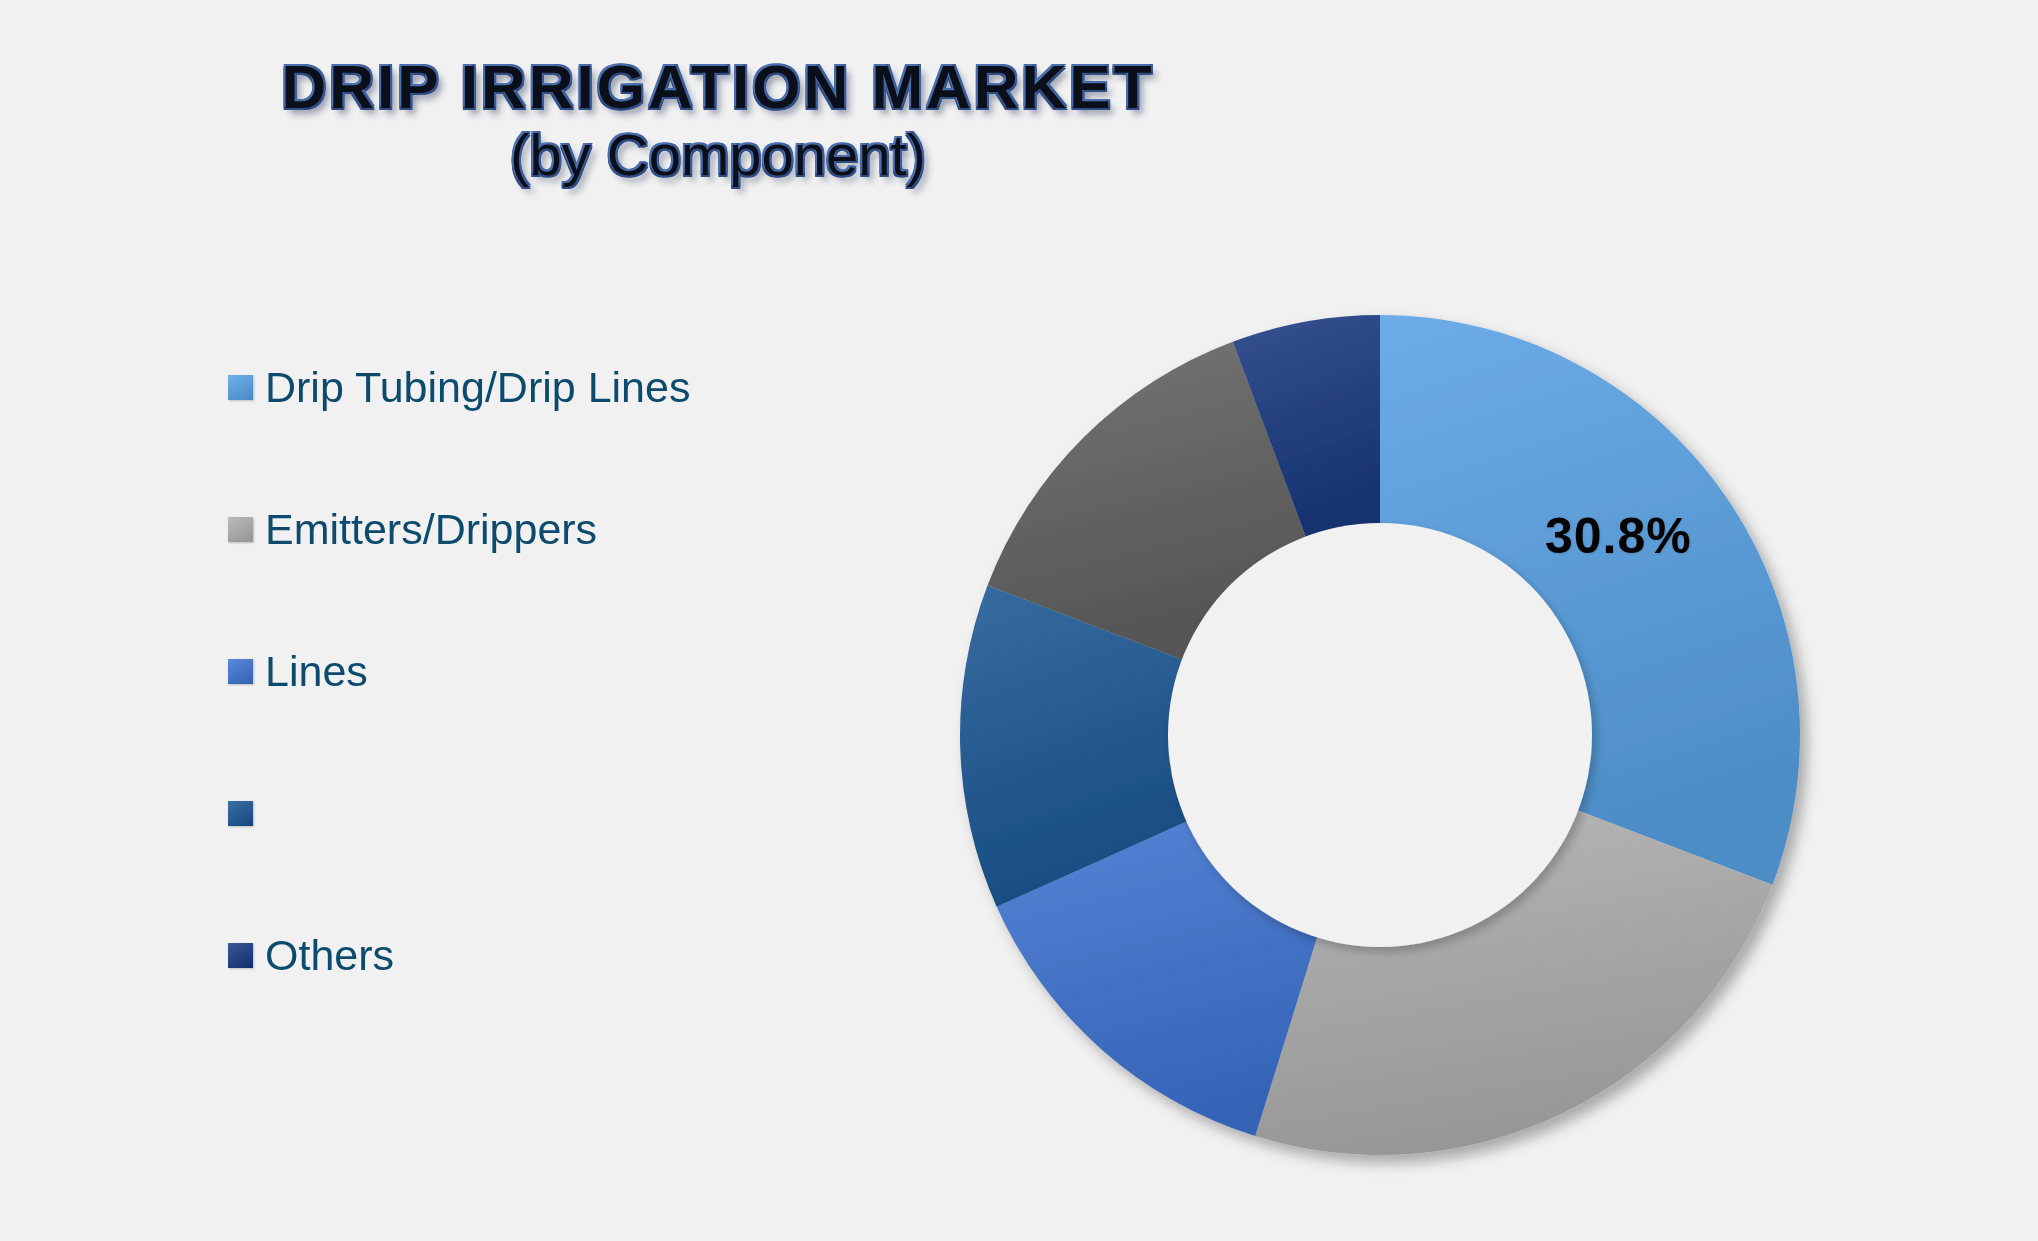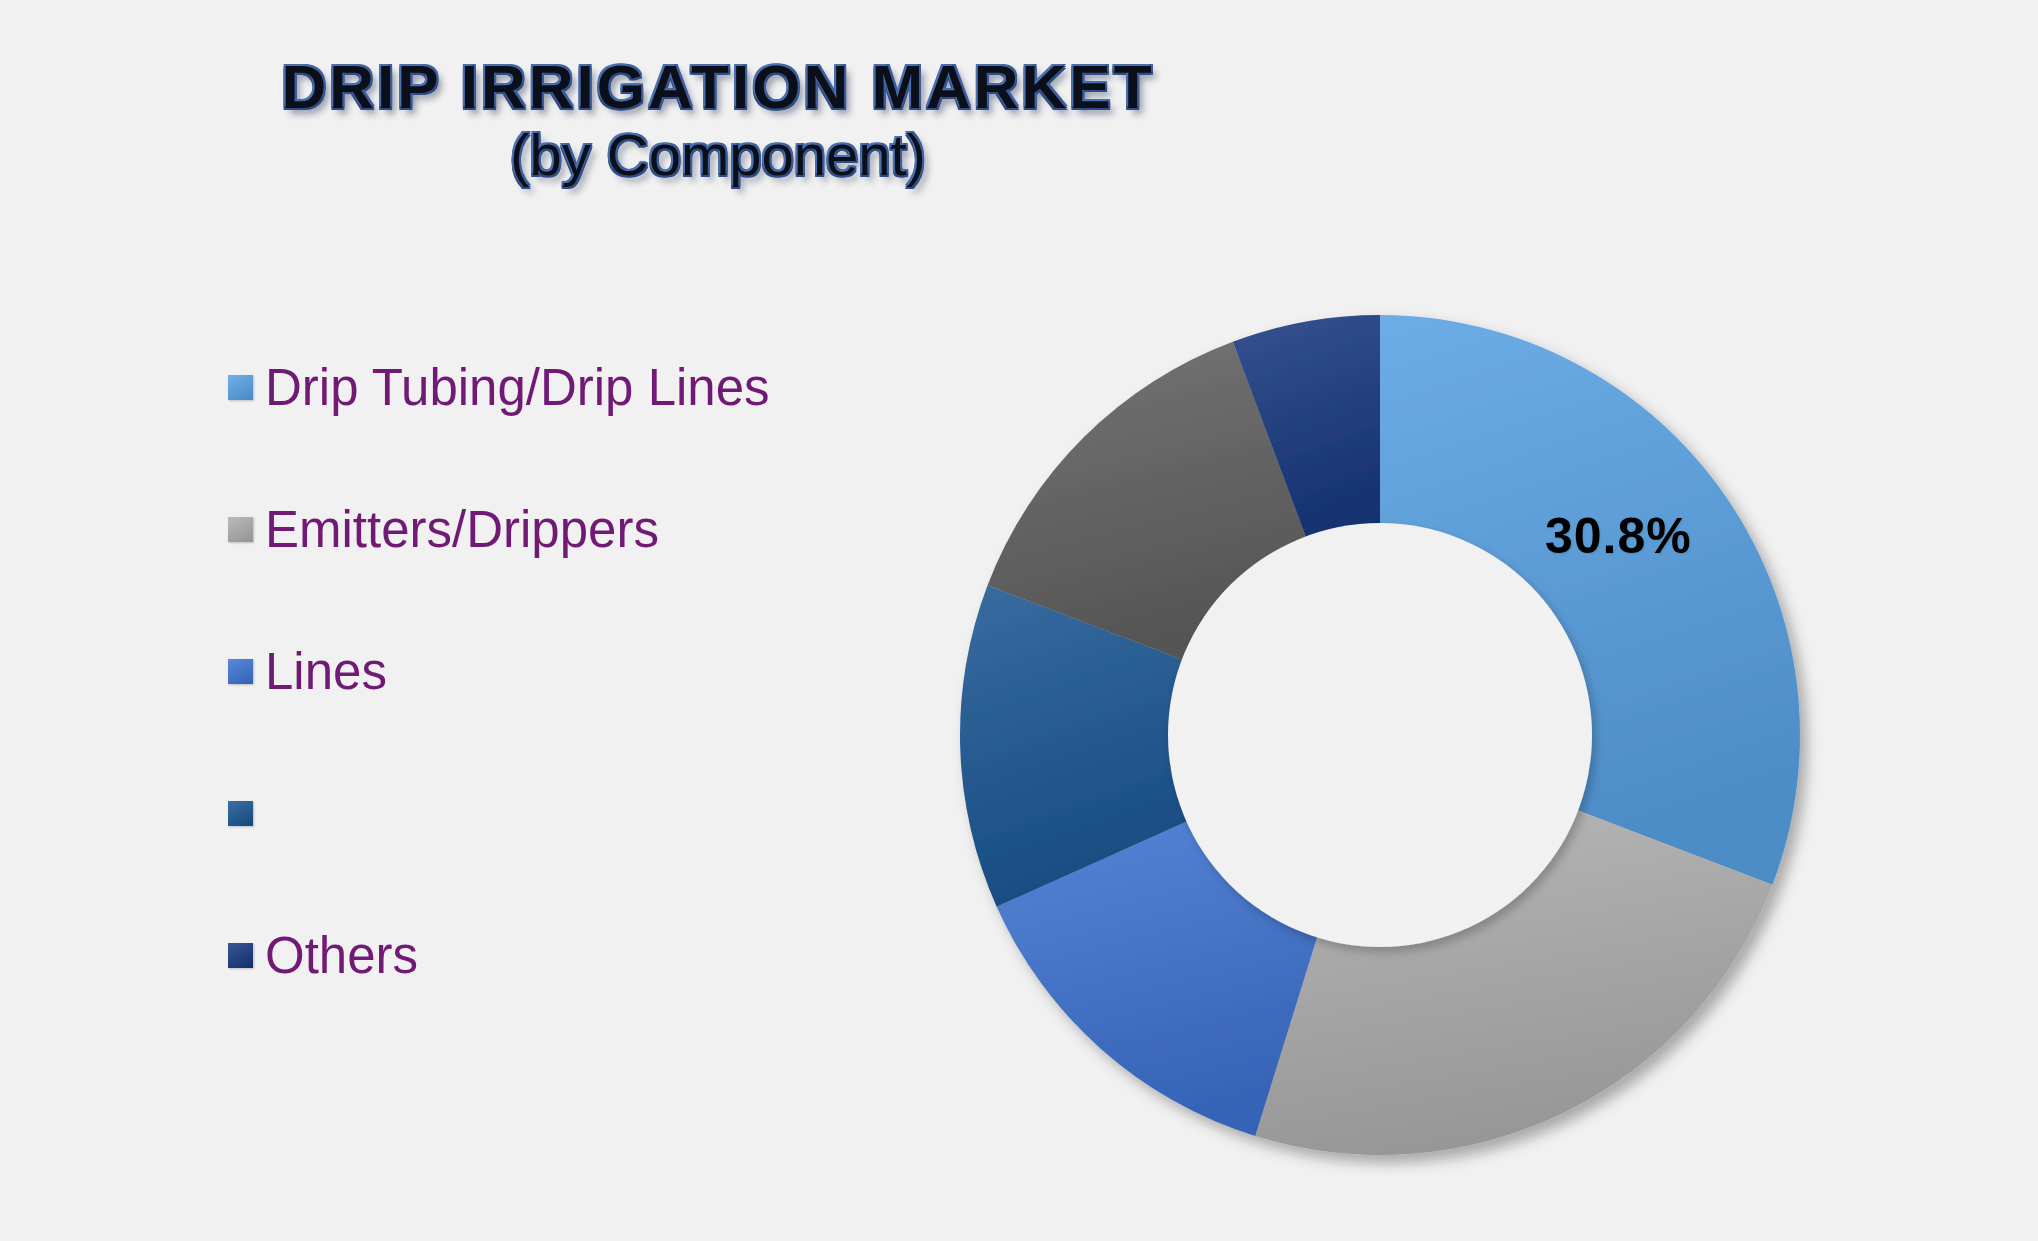--- a/index.html
+++ b/index.html
@@ -65,22 +65,22 @@
     height: 142px;
   }
   .legend-swatch {
     width: 25px;
     height: 25px;
     flex: 0 0 25px;
     margin-right: 12px;
     box-shadow: 1px 1px 2px rgba(0,0,0,0.22);
   }
   .legend-label {
-    font-size: 51px;
-    color: #701a75;
+    font-size: 43px;
+    color: #0c4a6e;
     white-space: nowrap;
     line-height: 1;
   }
 
   
   #donut-wrap {
     position: absolute;
     left: 930px;
     top: 285px;
     width: 900px;

